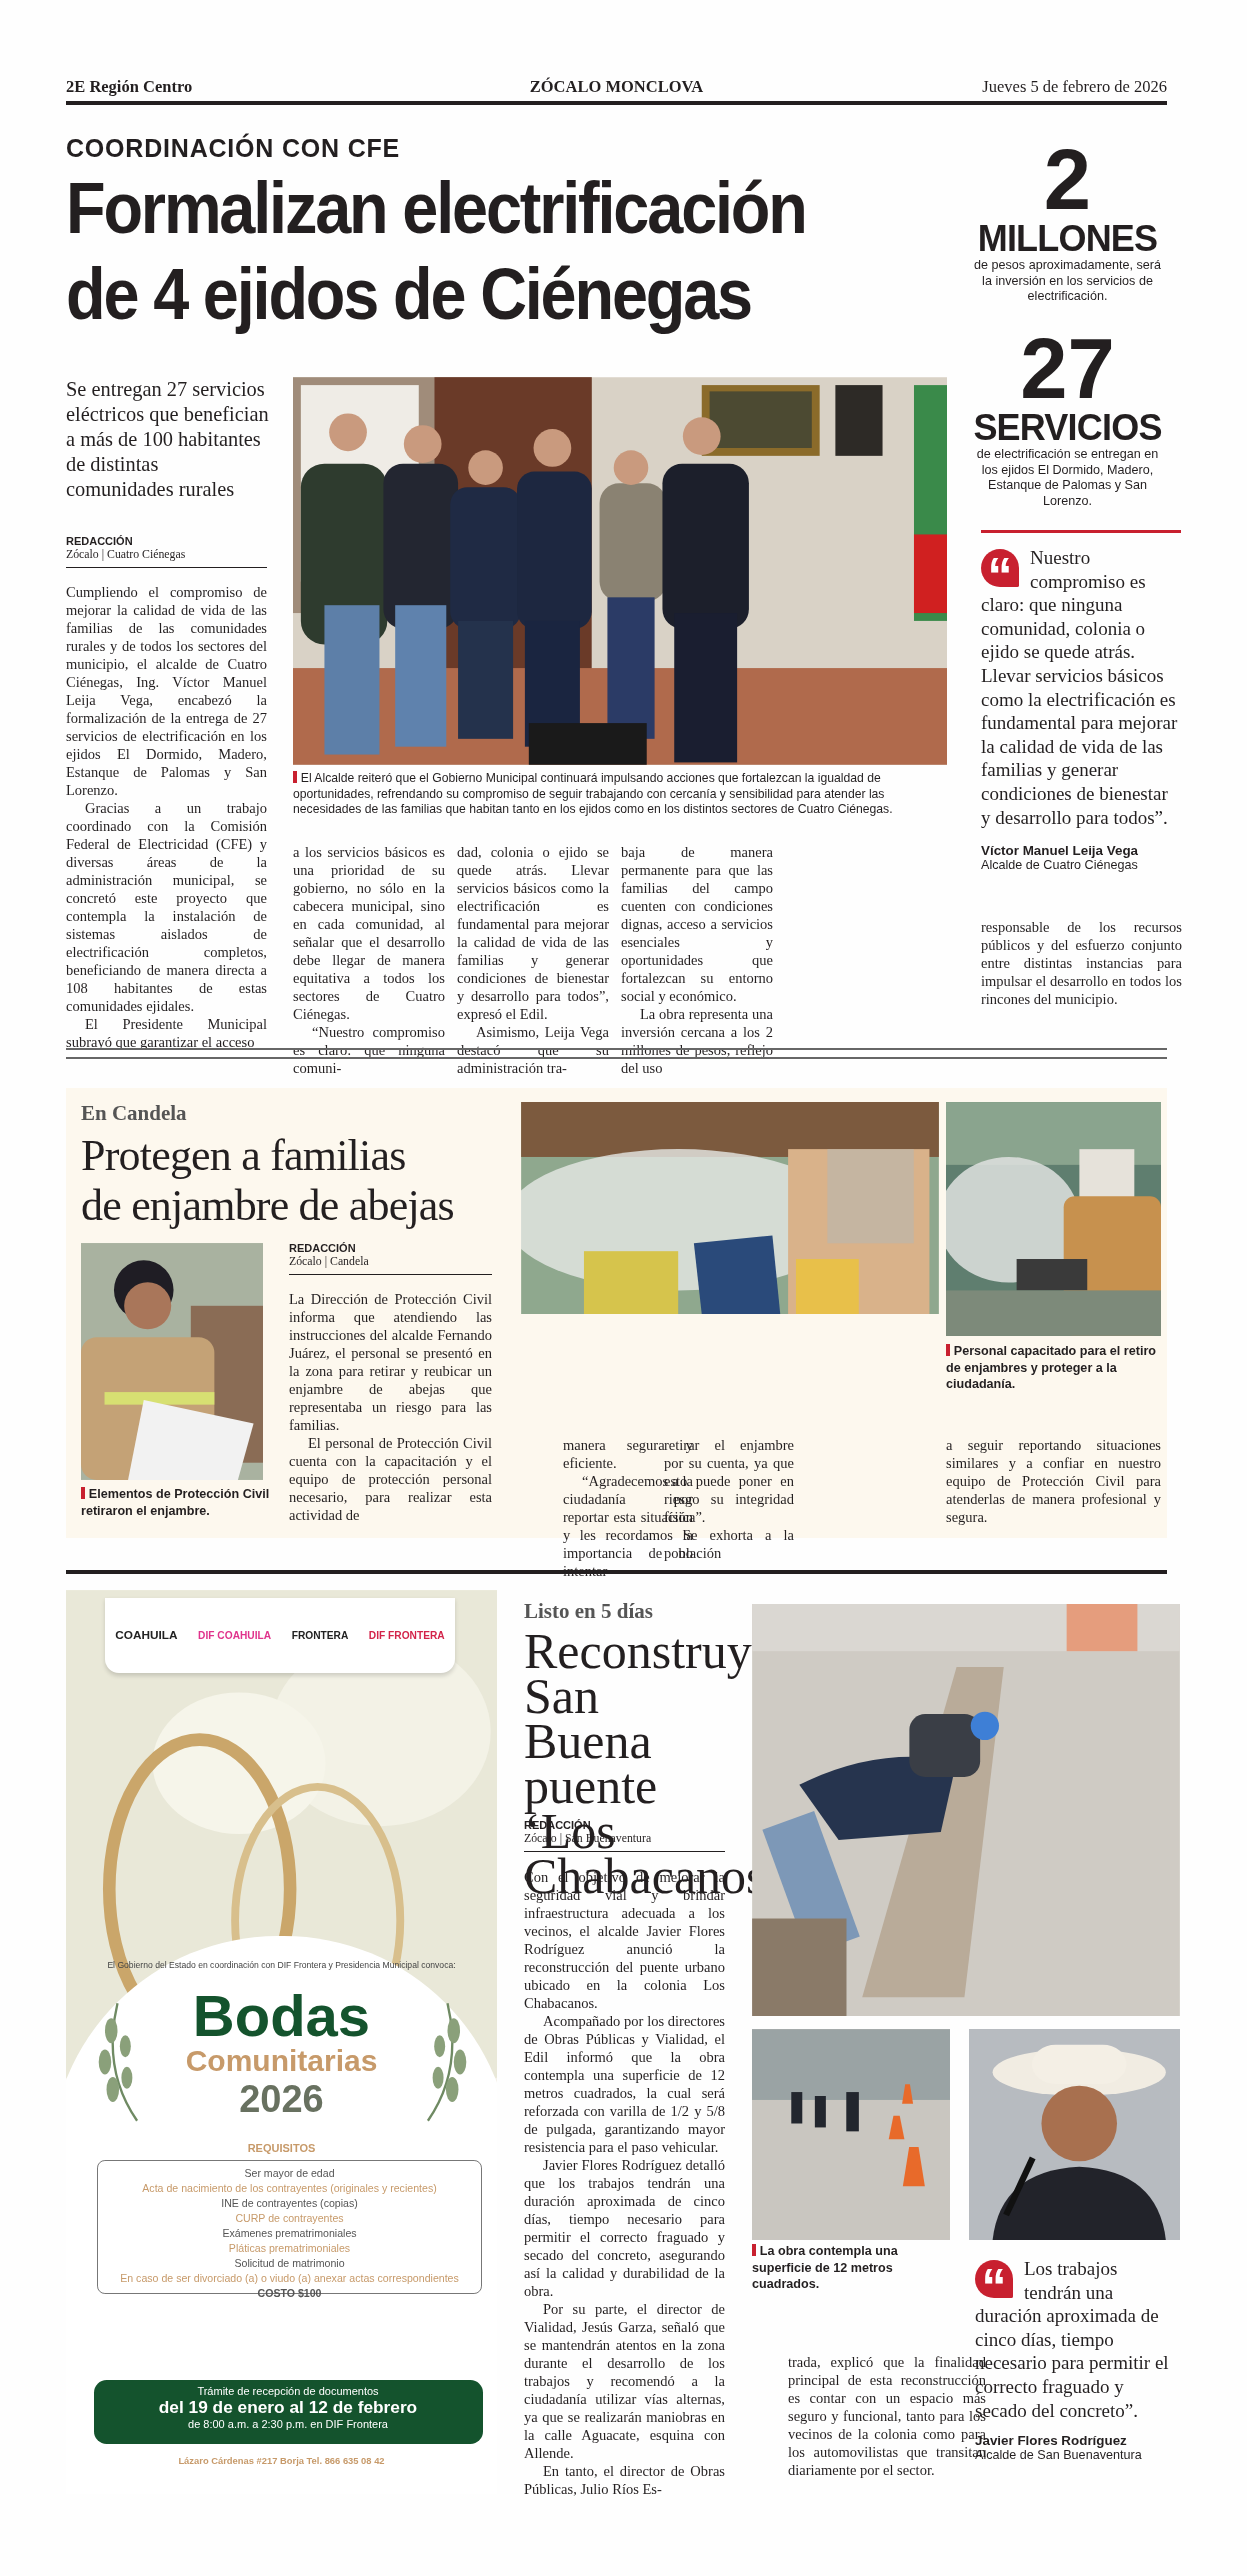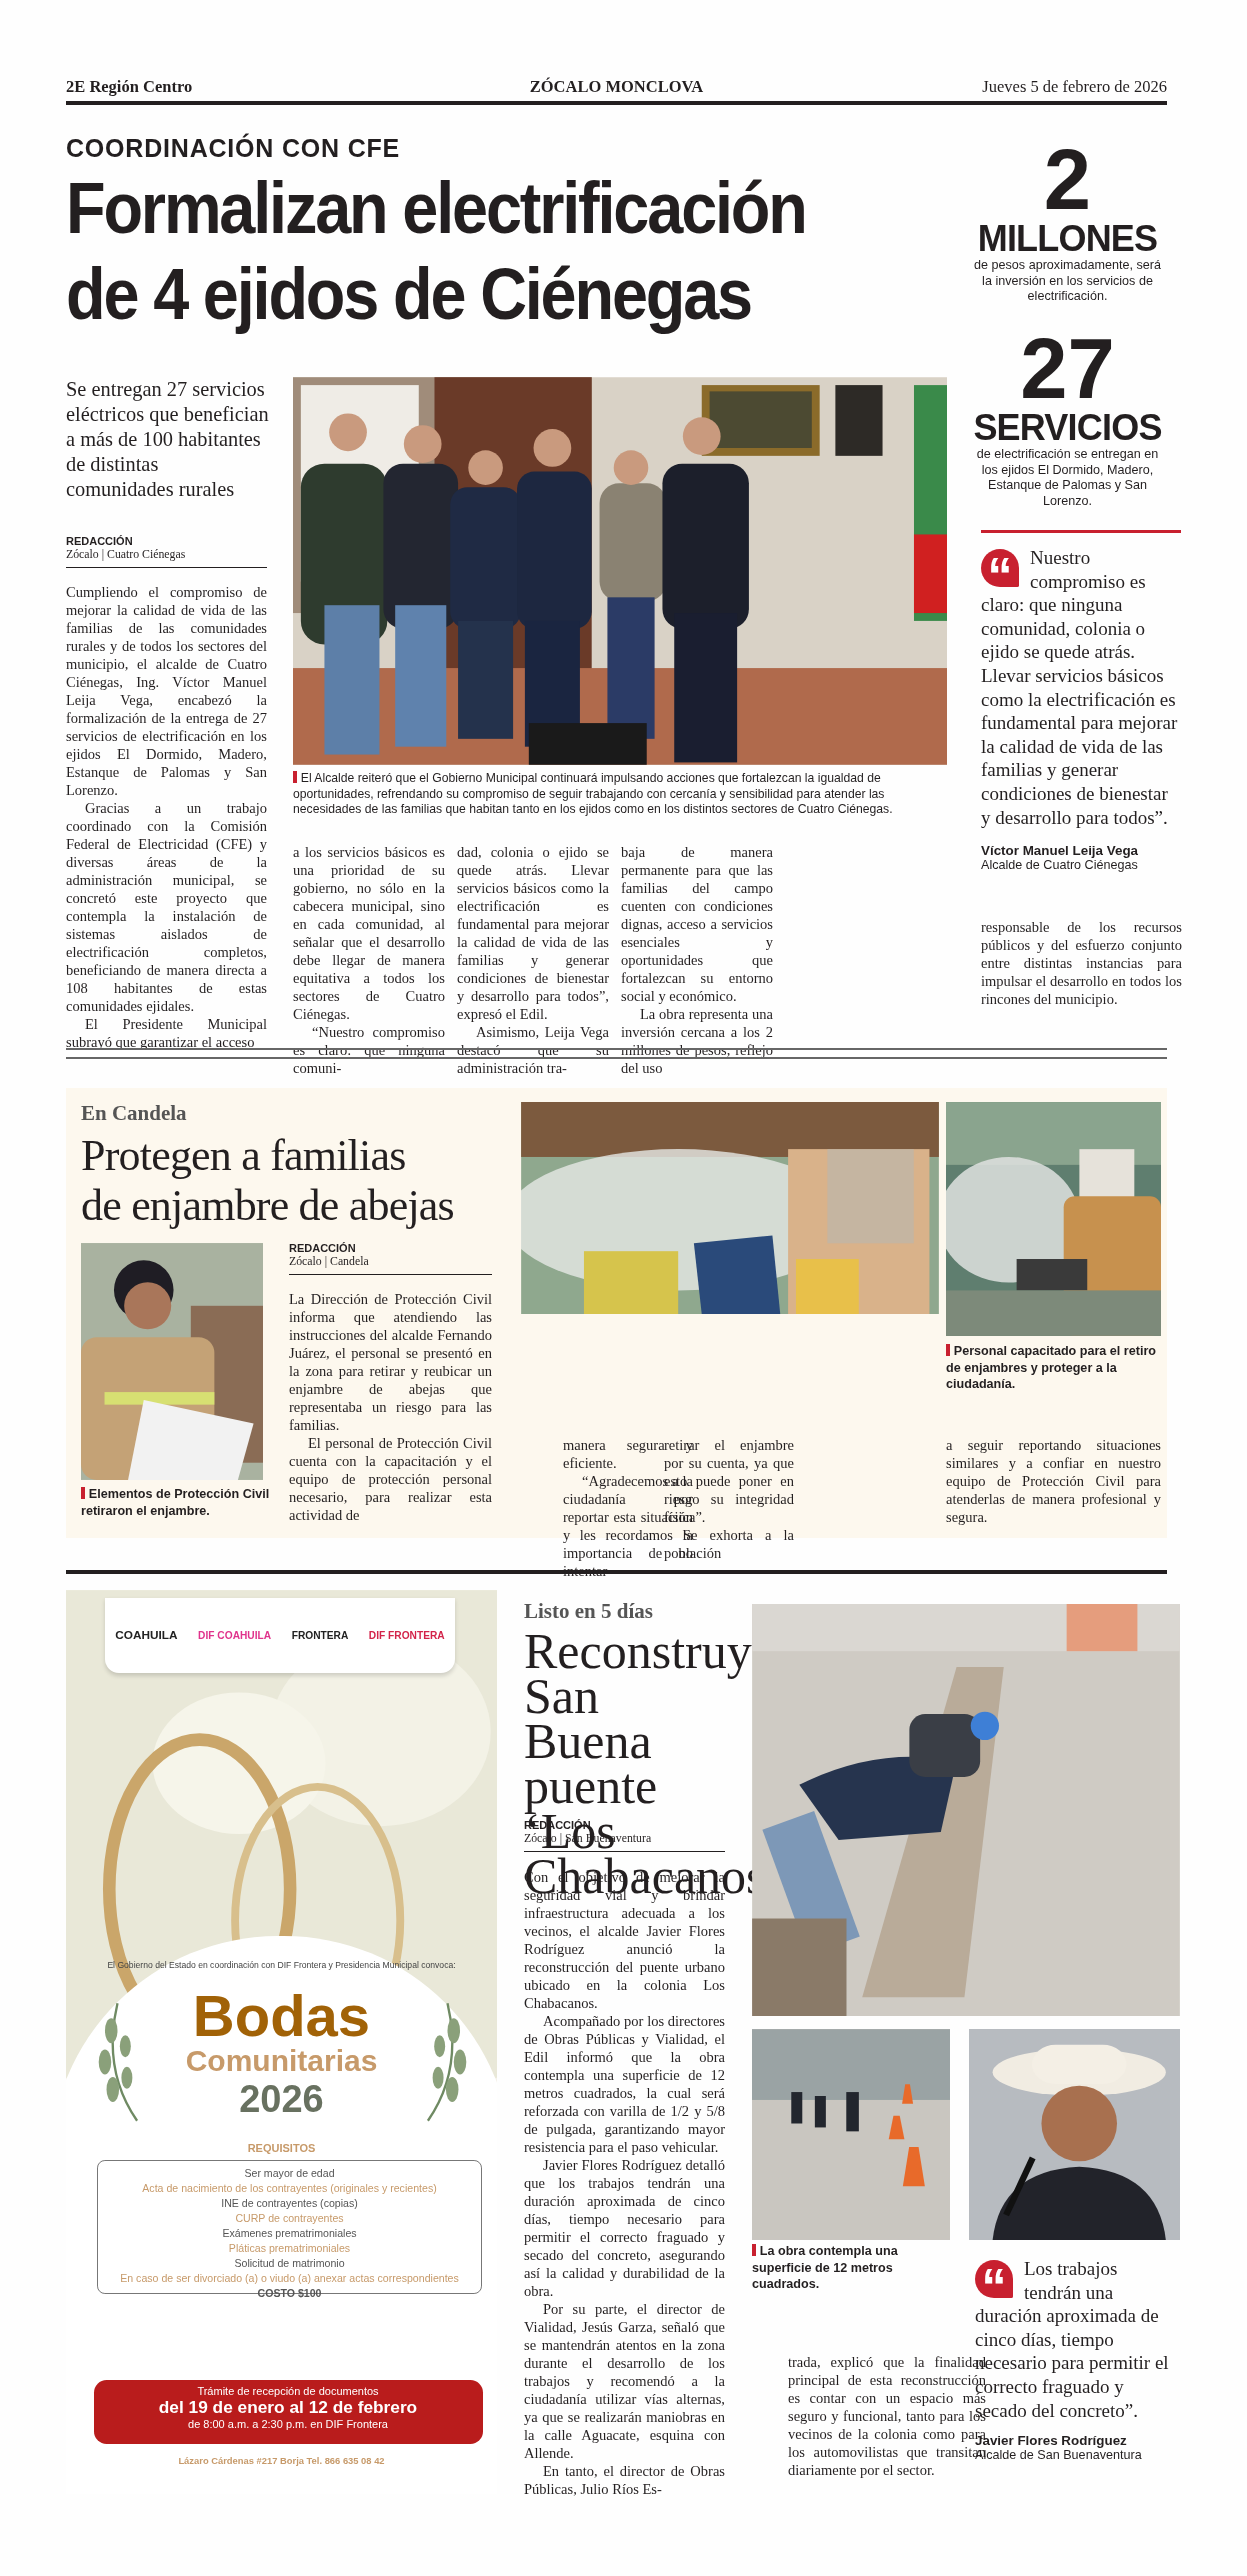--- a/index.html
+++ b/index.html
@@ -258,21 +258,21 @@
     <ellipse cx="320" cy="420" rx="105" ry="170" fill="none" stroke="#d8bf8c" stroke-width="10"></ellipse>
   </svg>
   <div style="position:absolute; left:39px; top:7.9px; width:350px; height:75px; background:#fff; border-radius:0 0 14px 14px; box-shadow:0 2.4px 4.7px rgba(0,0,0,0.15); display:flex; justify-content:space-around; align-items:center; font-family:'Liberation Sans',sans-serif; font-weight:bold;">
     <span style="font-size:11.8px; color:#222;">COAHUILA</span>
     <span style="font-size:10.2px; color:#e0338c;">DIF COAHUILA</span>
     <span style="font-size:10.2px; color:#222;">FRONTERA</span>
     <span style="font-size:10.2px; color:#d3244a;">DIF FRONTERA</span>
   </div>
   <div style="position:absolute; left:-15.7px; top:346px; width:462px; height:566px; background:#fff; border-radius:228px 228px 0 0;"></div>
   <div style="position:absolute; left:0; top:370px; width:431px; text-align:center; font-family:'Liberation Sans',sans-serif; font-size:8.6px; color:#444;">El Gobierno del Estado en coordinación con DIF Frontera y Presidencia Municipal convoca:</div>
-  <div style="position:absolute; left:0; top:397px; width:431px; text-align:center; font-family:'Liberation Sans',sans-serif; font-weight:bold; font-size:58px; line-height:58px; color:#a16207;">Bodas</div>
+  <div style="position:absolute; left:0; top:397px; width:431px; text-align:center; font-family:'Liberation Sans',sans-serif; font-weight:bold; font-size:58px; line-height:58px; color:#14532d;">Bodas</div>
   <div style="position:absolute; left:0; top:454px; width:431px; text-align:center; font-family:'Liberation Sans',sans-serif; font-weight:bold; font-size:30px; color:#c79a6a;">Comunitarias</div>
   <div style="position:absolute; left:0; top:488px; width:431px; text-align:center; font-family:'Liberation Sans',sans-serif; font-weight:bold; font-size:38px; color:#687160;">2026</div>
   <svg width="47" height="126" style="position:absolute; left:27.5px; top:409px;" viewBox="0 0 60 160">
       <path d="M55 155 Q10 90 30 5" stroke="#6f8a63" stroke-width="3" fill="none"></path>
       <g fill="#8aa07a">
         <ellipse cx="22" cy="40" rx="8" ry="16"></ellipse>
         <ellipse cx="14" cy="80" rx="8" ry="16"></ellipse>
         <ellipse cx="24" cy="115" rx="8" ry="16"></ellipse>
         <ellipse cx="40" cy="60" rx="7" ry="14"></ellipse>
         <ellipse cx="42" cy="100" rx="7" ry="14"></ellipse>
@@ -293,21 +293,21 @@
     <div style="color:#555;">Ser mayor de edad</div>
     <div style="color:#c79a6a;">Acta de nacimiento de los contrayentes (originales y recientes)</div>
     <div style="color:#555;">INE de contrayentes (copias)</div>
     <div style="color:#c79a6a;">CURP de contrayentes</div>
     <div style="color:#555;">Exámenes prematrimoniales</div>
     <div style="color:#c79a6a;">Pláticas prematrimoniales</div>
     <div style="color:#555;">Solicitud de matrimonio</div>
     <div style="color:#c79a6a;">En caso de ser divorciado (a) o viudo (a) anexar actas correspondientes</div>
     <div style="color:#555; font-weight:bold;">COSTO $100</div>
   </div>
-  <div style="position:absolute; left:27.5px; top:790px; width:389px; height:64px; background:#b91c1c; border-radius:12.6px; color:#fff; text-align:center; font-family:'Liberation Sans',sans-serif; padding-top:4.7px;">
+  <div style="position:absolute; left:27.5px; top:790px; width:389px; height:64px; background:#14532d; border-radius:12.6px; color:#fff; text-align:center; font-family:'Liberation Sans',sans-serif; padding-top:4.7px;">
     <div style="font-size:11px;">Trámite de recepción de documentos</div>
     <div style="font-size:17.3px; font-weight:bold;">del 19 de enero al 12 de febrero</div>
     <div style="font-size:11px;">de 8:00 a.m. a 2:30 p.m. en DIF Frontera</div>
   </div>
   <div style="position:absolute; left:0; top:865px; width:431px; text-align:center; font-family:'Liberation Sans',sans-serif; font-weight:bold; font-size:9.4px; color:#c79a6a;">Lázaro Cárdenas #217 Borja Tel. 866 635 08 42</div>
 </div>
 
 <div class="abs bee-kicker" style="left:524px; top:1599px; font-size:21px;">Listo en 5 días</div>
 <div class="abs serif" style="left:524px; top:1629px; width:212px; font-size:50px; line-height:45px;">Reconstruye San Buena puente ‘Los Chabacanos’</div>
 <div class="abs" style="left:524px; top:1819px; width:201px;">

